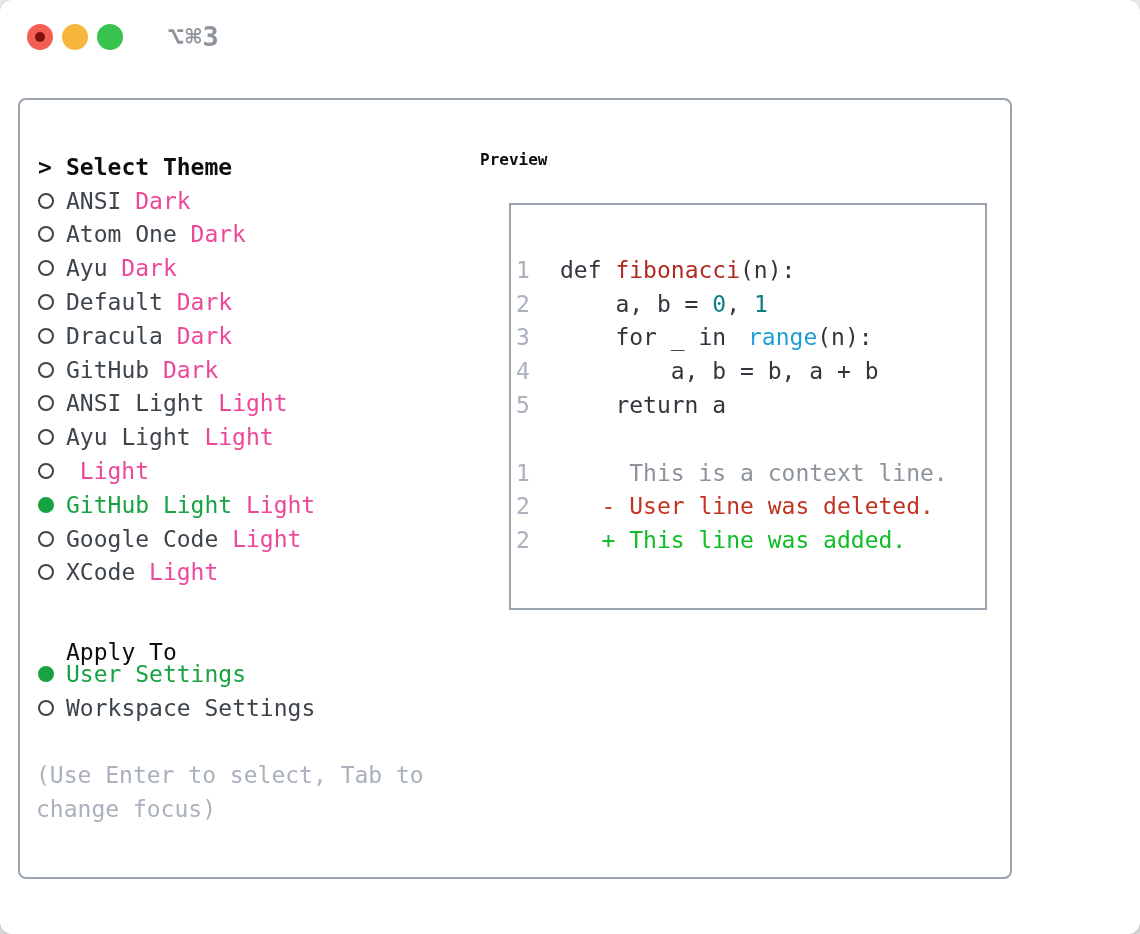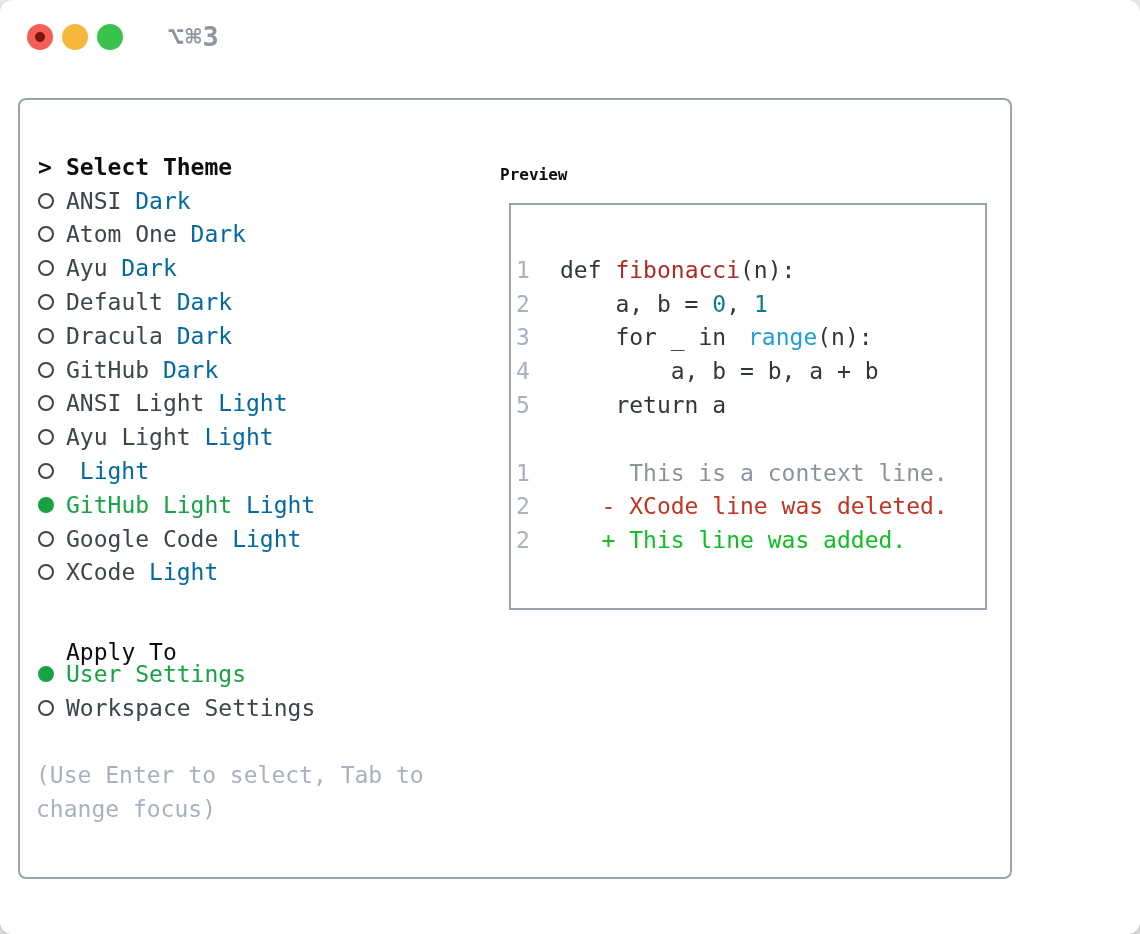--- a/index.html
+++ b/index.html
@@ -26,28 +26,28 @@
     position:absolute;left:18px;top:98px;width:994px;height:781px;
     border:2px solid #9aa3ae;border-radius:8px;box-sizing:border-box;background:#fff;
   }
   .row{height:33.8px;display:flex;align-items:center;font-size:23px;color:#3d444c;}
   .left-col{position:absolute;left:16px;top:50px;width:450px;}
   .slot{flex:0 0 30px;width:30px;display:flex;align-items:center;}
   .bullet{width:16px;height:16px;box-sizing:border-box;border:2px solid #3d444c;border-radius:50%;margin-left:2px;}
   .item .name{color:#3d444c;text-align:right;}
   .item.selected .bullet{background:#17a342;border-color:#17a342;}
   .item.selected .name{color:#17a342;}
-  .variant{color:#0369a1;margin-left:13.8px;}
+  .variant{color:#ec4899;margin-left:13.8px;}
   .prompt{font-weight:bold;color:#0b0d0f;margin-left:2px;}
   .title-text{font-weight:bold;color:#0b0d0f;}
   .subhead{color:#0b0d0f;margin-top:24px;}
   .hint{color:#a9b1bc;}
 
   
-  .preview-title-row{position:absolute;left:480px;top:50px;height:33.8px;display:flex;align-items:flex-end;}
+  .preview-title-row{position:absolute;left:460px;top:50px;height:33.8px;display:flex;align-items:flex-start;}
   .preview-box{
     position:absolute;left:489px;top:103px;width:478px;height:407px;
     border:2px solid #9aa3ae;box-sizing:border-box;background:#fff;
   }
   .code{position:absolute;left:5px;top:48px;right:2px;}
   .codeline{height:33.8px;display:flex;align-items:center;font-size:23px;}
   .lineno{flex:0 0 44px;width:44px;color:#a9b1bc;}
   .codetext{white-space:pre;color:#30363c;}
   .seg{white-space:pre;}
   .seg-fn{color:#b02a20;}
@@ -220,21 +220,21 @@
         </div>
 
         <div class="codeline"></div>
 
         <div class="codeline diff-context">
           <span class="lineno">1</span>
           <span class="codetext">     This is a context line.</span>
         </div>
         <div class="codeline diff-deleted">
           <span class="lineno">2</span>
-          <span class="codetext">   - XCode line was deleted.</span>
+          <span class="codetext">   - User line was deleted.</span>
         </div>
         <div class="codeline diff-added">
           <span class="lineno">2</span>
           <span class="codetext">   + This line was added.</span>
         </div>
 
       </div>
     </div>
 
   </div>

